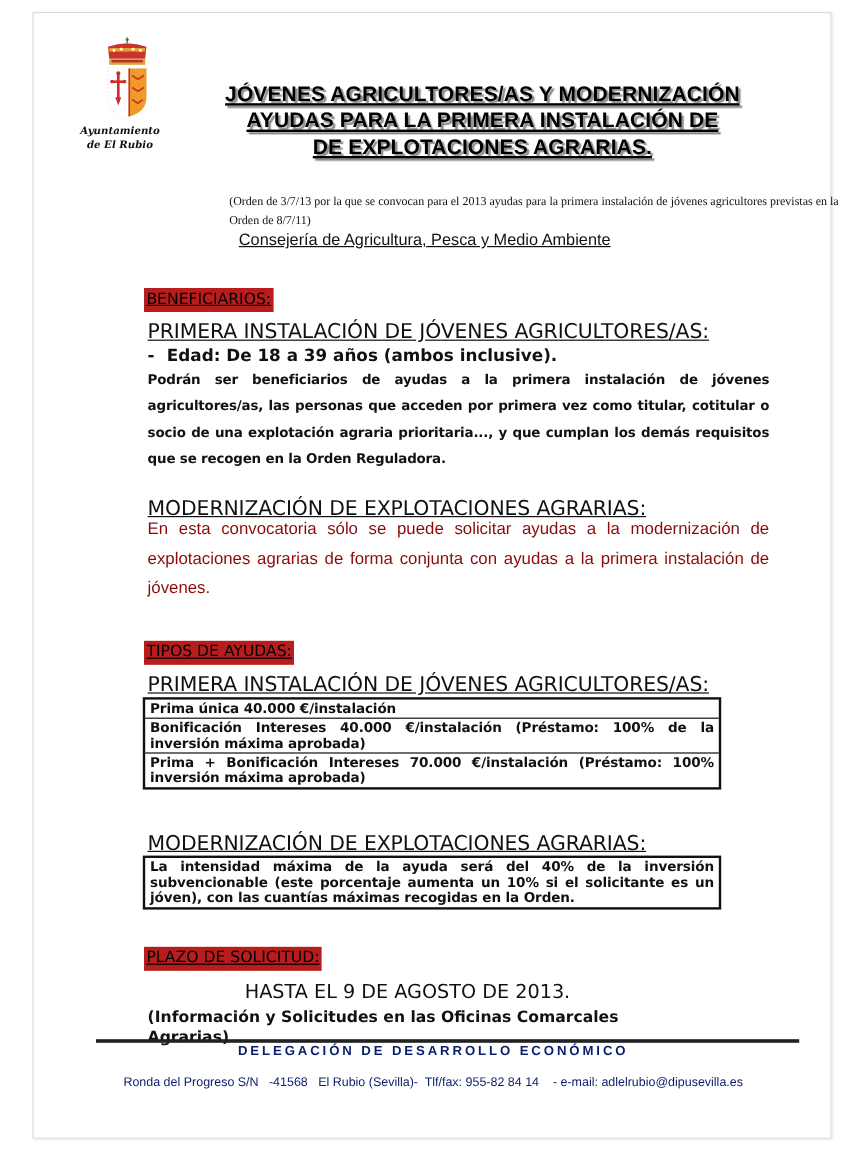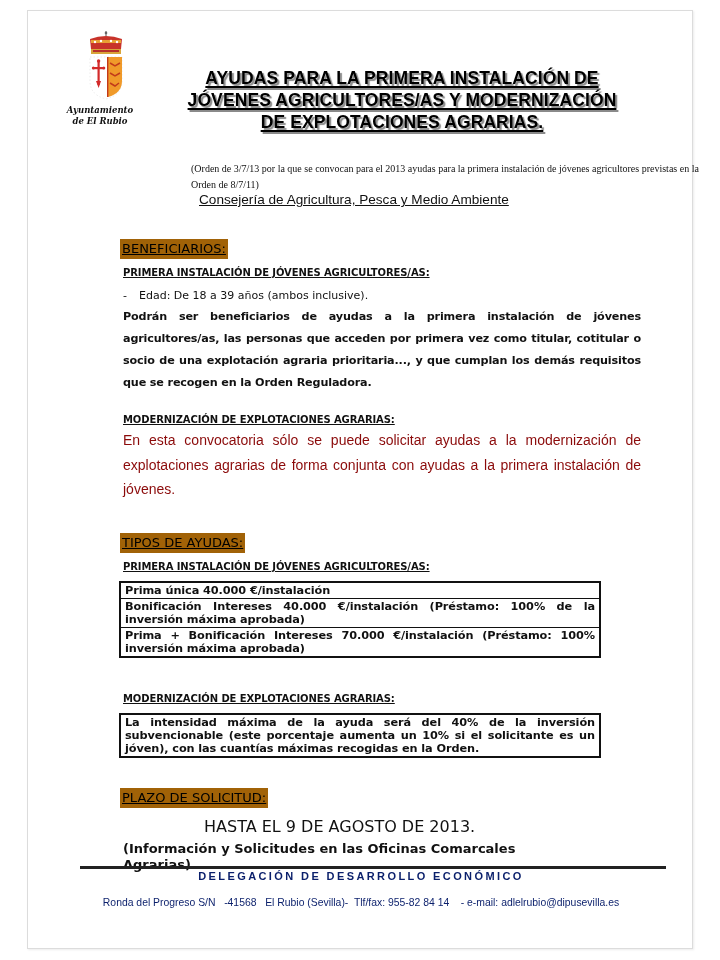--- a/index.html
+++ b/index.html
@@ -39,25 +39,25 @@
       font-family: Liberation Serif, serif; font-size: 10px; line-height: 15.5px; color: #111; margin-left: 45px;
     }
     .intro-sub {
       left: 171px; top: 181px;
       font-family: "Liberation Sans", sans-serif; font-size: 13.6px; line-height: 15.5px; color: #111;
       text-decoration: underline;
     }
 
     .section-heading {
       font-family: "DejaVu Sans", sans-serif; font-size: 13px; font-weight: normal; color: #000;
-      background: #a16207; text-decoration: underline; padding: 1px 2px 2px 2px; line-height: 17px;
+      background: #b91c1c; text-decoration: underline; padding: 1px 2px 2px 2px; line-height: 17px;
       display: inline-block;
     }
     .sub-heading {
-      font-family: "DejaVu Sans", sans-serif; font-size: 10px; font-weight: bold; color: #111;
+      font-family: "DejaVu Sans", sans-serif; font-size: 17px; font-weight: normal; color: #111;
       text-decoration: underline; letter-spacing: -0.1px; white-space: nowrap;
     }
     .body-bold {
       font-family: "DejaVu Sans", sans-serif; font-size: 11.2px; font-weight: bold; color: #111;
       text-align: justify; line-height: 22px; letter-spacing: -0.15px;
     }
     .body-red {
       font-family: "Liberation Sans", sans-serif; font-size: 14px; font-weight: normal; color: #8b0a0a;
       text-align: justify; line-height: 24.5px;
     }
@@ -128,33 +128,33 @@
       <circle cx="25.8" cy="37" r="1.5" fill="#d32a2a"></circle>
       <path d="M18 50 L20.6 57 L23 50" fill="#d32a2a"></path>
     </svg>
   </div>
   <div class="abs logo-caption">
     <div>Ayuntamiento</div>
     <div>de El Rubio</div>
   </div>
 
   <div class="abs title">
+    <span class="line">JÓVENES AGRICULTORES/AS Y MODERNIZACIÓN</span>
     <span class="line">AYUDAS PARA LA PRIMERA INSTALACIÓN DE</span>
-    <span class="line">JÓVENES AGRICULTORES/AS Y MODERNIZACIÓN</span>
     <span class="line">DE EXPLOTACIONES AGRARIAS.</span>
   </div>
 
   <div class="abs intro">(Orden de 3/7/13 por la que se convocan para el 2013 ayudas para la primera instalación de jóvenes agricultores previstas en la Orden de 8/7/11)</div>
   <div class="abs intro-sub">Consejería de Agricultura, Pesca y Medio Ambiente</div>
 
   <div class="abs" style="left:92px; top:227px;">
     <span class="section-heading">BENEFICIARIOS:</span>
   </div>
   <div class="abs sub-heading" style="left:95px; top:256px;">PRIMERA INSTALACIÓN DE JÓVENES AGRICULTORES/AS:</div>
-  <div class="abs" style="left:95px; top:278px; font-family:'DejaVu Sans',sans-serif; font-size:11px; font-weight:normal; color:#111;">
+  <div class="abs" style="left:95px; top:278px; font-family:'DejaVu Sans',sans-serif; font-size:14px; font-weight:bold; color:#111;">
     <span style="display:inline-block; width:16px;">-</span><span>Edad: De 18 a 39 años (ambos inclusive).</span>
   </div>
   <div class="abs body-bold" style="left:95px; top:295px; width:518px;">Podrán ser beneficiarios de ayudas a la primera instalación de jóvenes agricultores/as, las personas que acceden por primera vez como titular, cotitular o socio de una explotación agraria prioritaria..., y que cumplan los demás requisitos que se recogen en la Orden Reguladora.</div>
 
   <div class="abs sub-heading" style="left:95px; top:403px;">MODERNIZACIÓN DE EXPLOTACIONES AGRARIAS:</div>
   <div class="abs body-red" style="left:95px; top:417px; width:518px;">En esta convocatoria sólo se puede solicitar ayudas a la modernización de explotaciones agrarias de forma conjunta con ayudas a la primera instalación de jóvenes.</div>
 
   <div class="abs" style="left:92px; top:521px;">
     <span class="section-heading">TIPOS DE AYUDAS:</span>
   </div>

